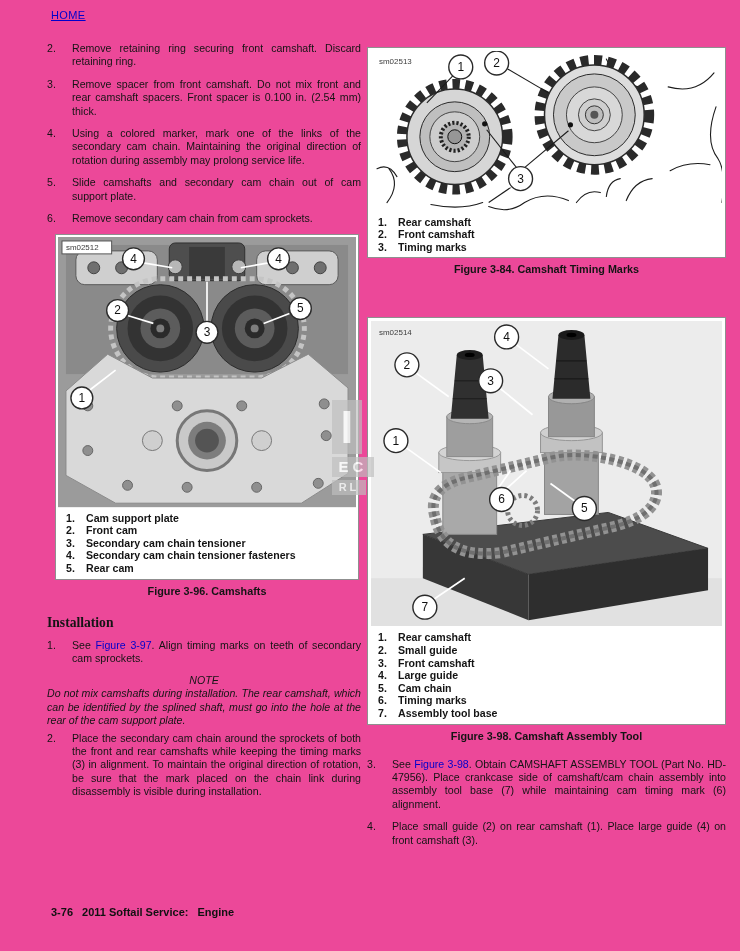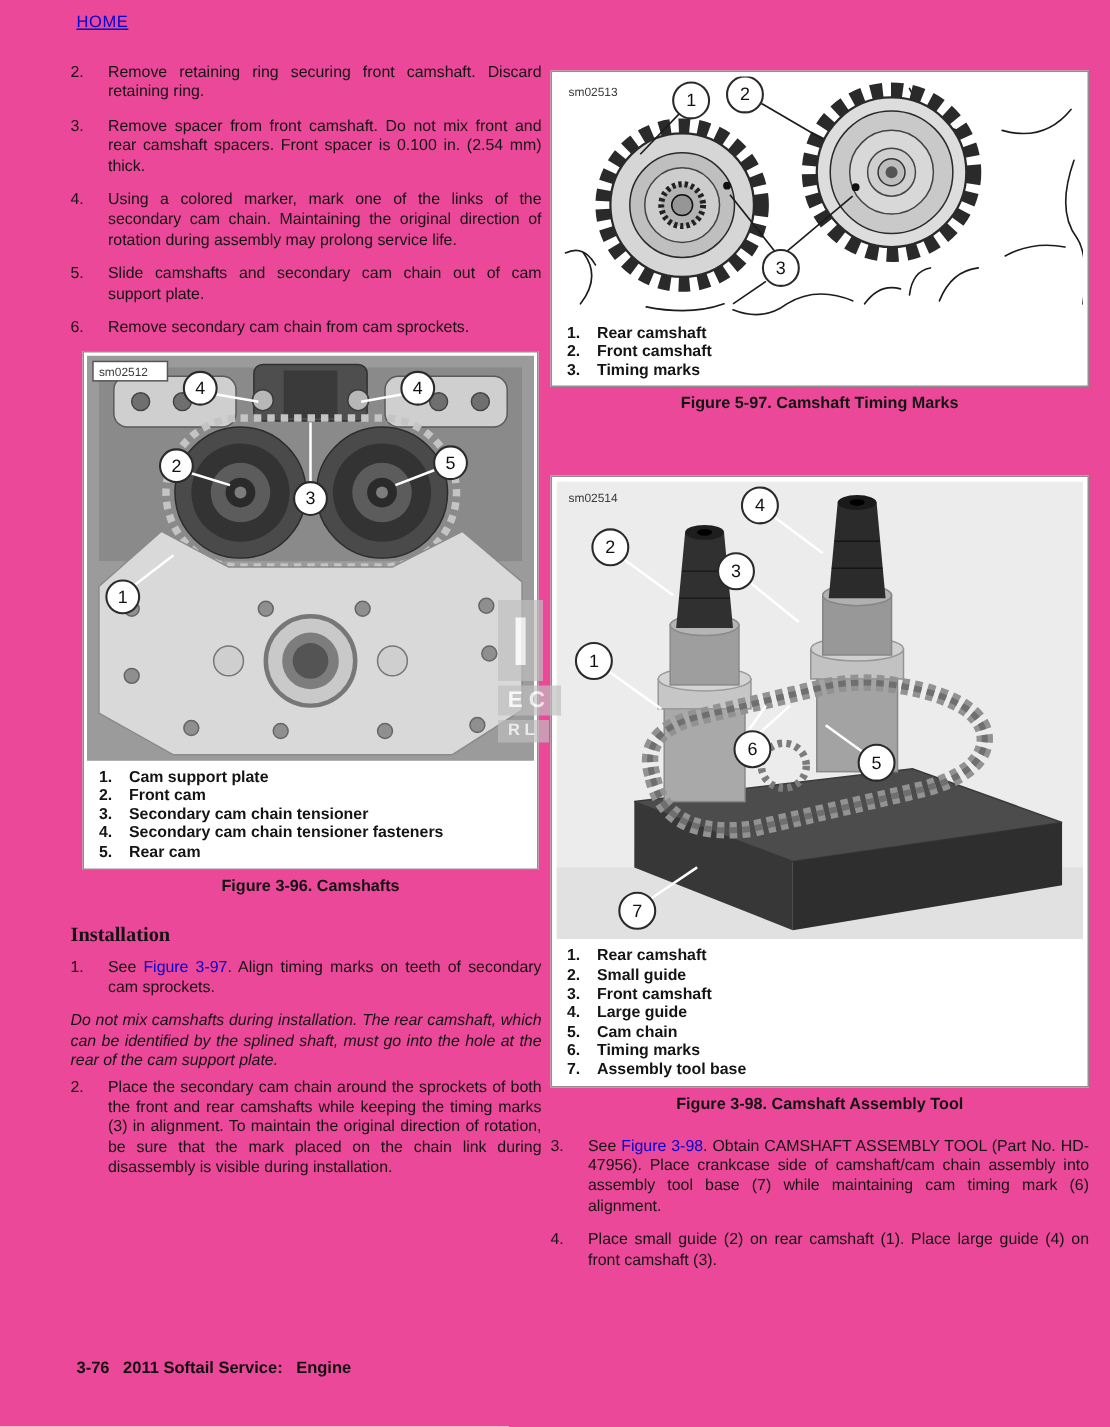--- a/index.html
+++ b/index.html
@@ -188,20 +188,21 @@
     </div>
     <div class="caption cap96">Figure 3-96. Camshafts</div>
 
     <div class="install-h">Installation</div>
 
     <div class="step">
       <span class="num">1.</span>
       <span class="txt"><span>See </span><a class="figlink">Figure 3-97</a><span>. Align timing marks on teeth of secondary cam sprockets.</span></span>
     </div>
 
+    <div class="note-label">NOTE</div>
     <div class="note-text">Do not mix camshafts during installation. The rear camshaft, which can be identified by the splined shaft, must go into the hole at the rear of the cam support plate.</div>
 
     <div class="step">
       <span class="num">2.</span>
       <span class="txt">Place the secondary cam chain around the sprockets of both the front and rear camshafts while keeping the timing marks (3) in alignment. To maintain the original direction of rotation, be sure that the mark placed on the chain link during disassembly is visible during installation.</span>
     </div>
   </div>
 
   <div class="col col-right">
 
@@ -271,21 +272,21 @@
         <div class="legrow">
             <span class="ln">2.</span>
             <span>Front camshaft</span>
           </div>
         <div class="legrow">
             <span class="ln">3.</span>
             <span>Timing marks</span>
           </div>
       </div>
     </div>
-    <div class="caption">Figure 5-97. Camshaft Timing Marks</div>
+    <div class="caption">Figure 3-84. Camshaft Timing Marks</div>
 
     <div class="figbox fig98box">
       <div class="ph ph-r">
         <svg viewBox="0 0 352 306">
           <rect x="0" y="0" width="352" height="306" fill="#ececec"></rect>
           <rect x="0" y="258" width="352" height="48" fill="#e1e1e1"></rect>
 
           <g>
             <polygon points="52,214 238,192 338,228 158,254" fill="#4c4c4c" stroke="#3a3a3a"></polygon>
             <polygon points="52,214 158,254 158,300 52,258" fill="#373737"></polygon>

